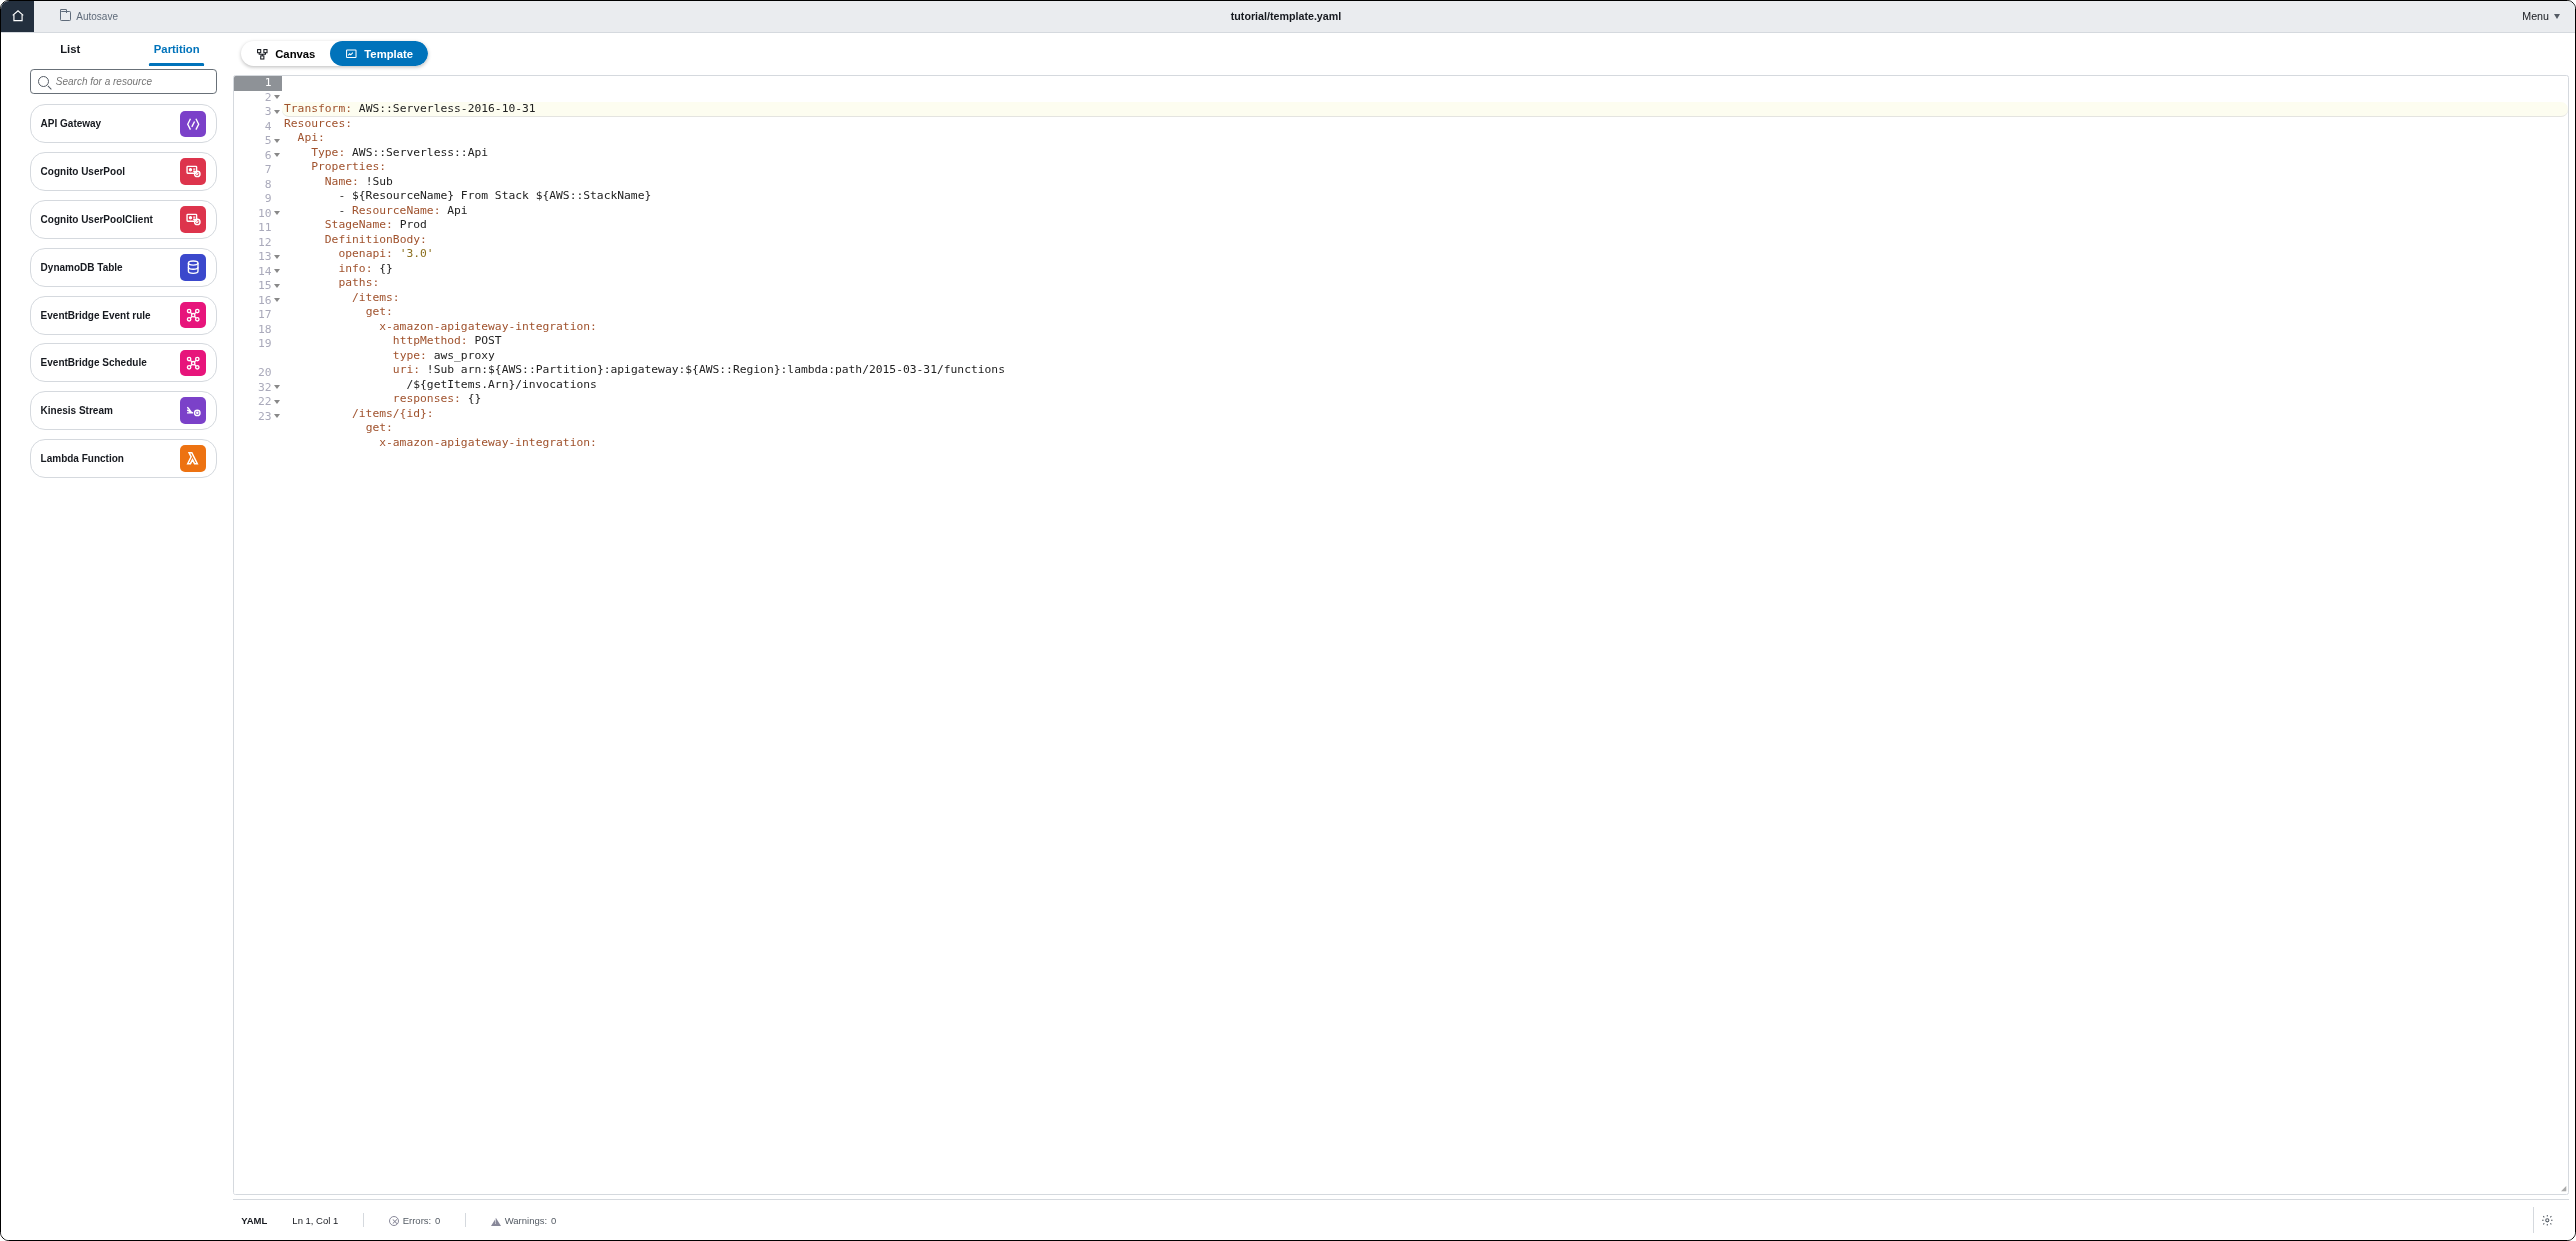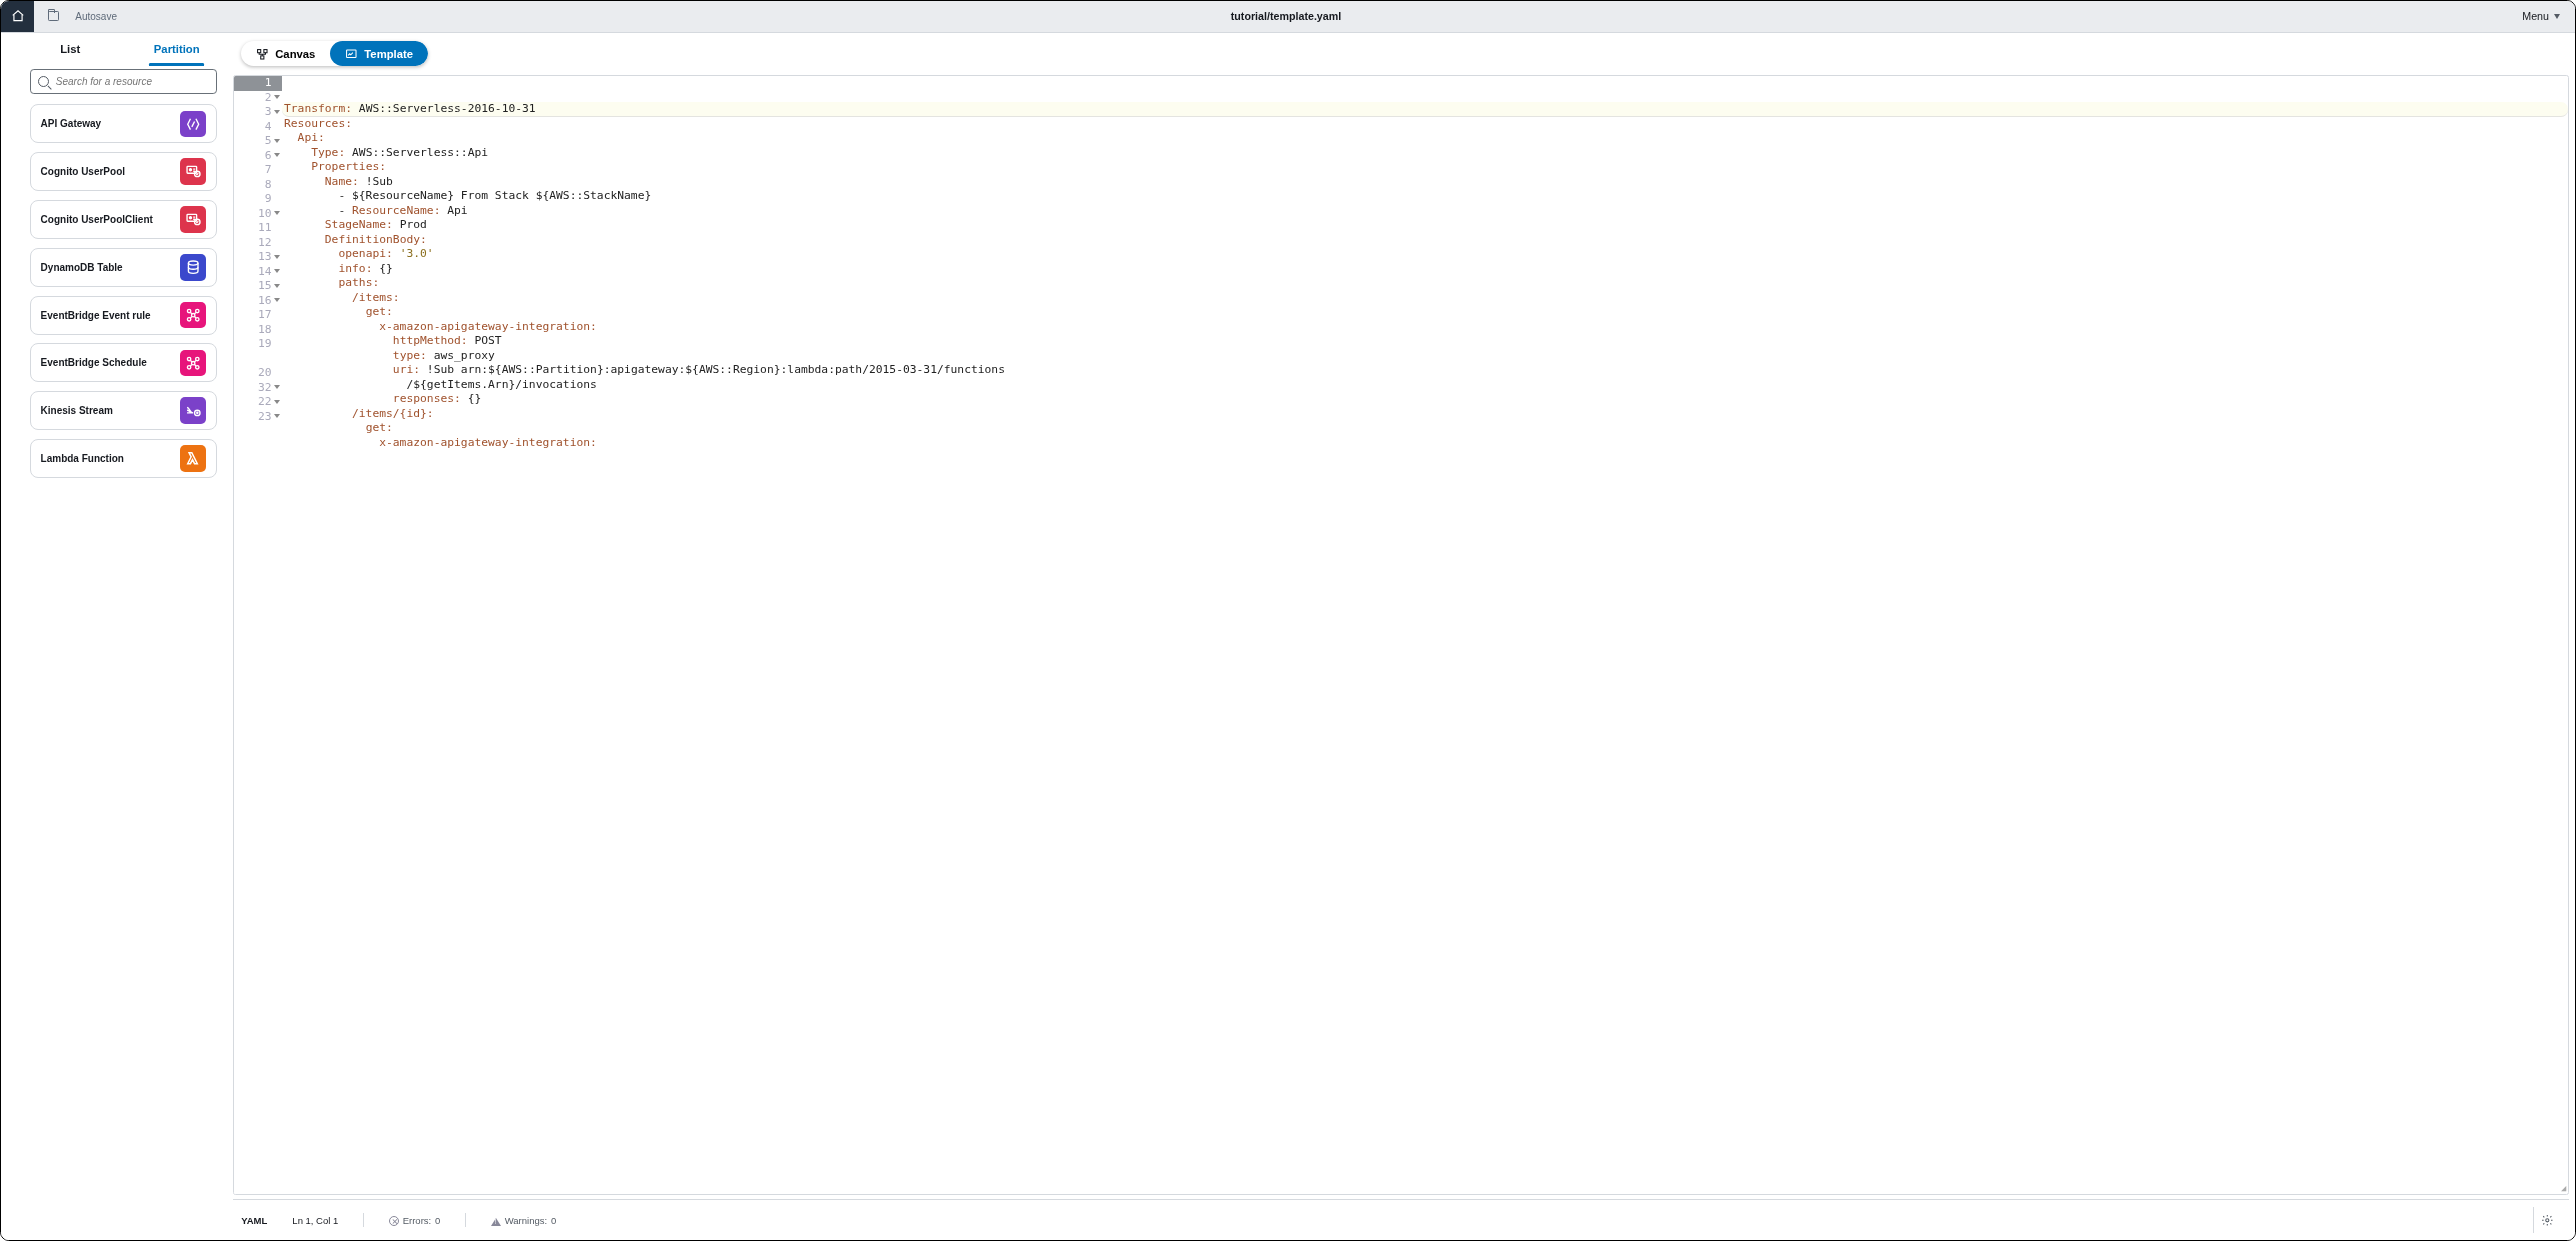--- a/index.html
+++ b/index.html
@@ -14,21 +14,21 @@
     align-items: center;
     border-bottom: 0.6px solid #d5d9de;
     position: relative;
   }
   .home-btn {
     width: 33px; height: 31.5px;
     background:#232f3e;
     display:flex; align-items:center; justify-content:center;
     color:#fff;
   }
-  .file-area { display:flex; align-items:flex-start; gap:16px; padding-left:14px; color:#5f6b7a; }
+  .file-area { display:flex; align-items:flex-start; gap:5px; padding-left:26px; color:#5f6b7a; }
   .file-area .folder-ic { width:11.3px; height:10px; border:1.3px solid #5f6b7a; border-radius:1.3px 1.3px 1.3px 1.3px; position:relative; }
   .file-area .folder-ic::before { content:""; position:absolute; top:-3.2px; left:-1.3px; width:5.7px; height:3.2px; border:1.3px solid #5f6b7a; border-bottom:none; border-radius:1.3px 1.3px 0 0; }
   .title-center { position:absolute; left:0; right:4px; text-align:center; font-weight:700; color:#16191f; font-size:10.7px; pointer-events:none; }
   .menu-area { margin-left:auto; padding-right:15px; display:flex; align-items:center; gap:5px; color:#16191f; font-size:10.7px; font-weight:400; cursor:pointer; }
   .menu-area .caret { width:0; height:0; border-left:3.8px solid transparent; border-right:3.8px solid transparent; border-top:5px solid #545b64; }
 
   
   .main { display:flex; height: calc(100% - 31.5px); background:#fff; }
 
   
@@ -38,21 +38,21 @@
   .tab.active { color:#0073bb; position:relative; }
   .tab.active::after { content:""; position:absolute; bottom:0; left:24%; right:24%; height:2.5px; background:#0073bb; border-radius:1.3px 1.3px 0 0; }
 
   .search-wrap { padding: 3.8px 12.6px 6.3px 12.6px; }
   .search-box { display:flex; align-items:center; gap:6.3px; border:0.9px solid #687078; border-radius:3.8px; height:25px; padding:0 7.6px; }
   .search-box input { flex:1; border:none; outline:none; font-size:10px; font-style:italic; color:#687078; background:transparent; }
   .mag { width:11.3px; height:11.3px; border:1.3px solid #545b64; border-radius:50%; position:relative; }
   .mag::after { content:""; position:absolute; width:5px; height:1.3px; background:#545b64; bottom:-1.9px; right:-3.8px; transform:rotate(45deg); }
 
   .res-list { flex:1; overflow-y:auto; padding: 3.8px 12.6px 0 12.6px; display:flex; flex-direction:column; gap:8.8px; }
-  .res-card { border:0.9px solid #d5d9de; border-radius:8px; height:39px; display:flex; align-items:center; padding:0 10px; gap:8.8px; cursor:grab; }
+  .res-card { border:0.9px solid #d5d9de; border-radius:15px; height:39px; display:flex; align-items:center; padding:0 10px; gap:8.8px; cursor:grab; }
   .res-name { flex:1; font-weight:700; font-size:10px; color:#16191f; }
   .res-icon { width:26.5px; height:26.5px; border-radius:5px; display:flex; align-items:center; justify-content:center; color:#fff; font-size:12.6px; flex-shrink:0; }
 
   
   .editor-side { flex:1; display:flex; flex-direction:column; }
   .view-pill-wrap { padding:8.8px 0 8.8px 11.3px; }
   .view-pill { display:inline-flex; border-radius:16.4px; box-shadow: 0 1.3px 3.8px rgba(0,0,0,0.25); overflow:hidden; background:#fff; }
   .pill-seg { display:flex; align-items:center; gap:6.3px; padding:6.3px 15px; font-weight:700; font-size:11.3px; cursor:pointer; }
   .pill-seg.active { background:#0073bb; color:#fff; border-radius:16.4px; }
 

